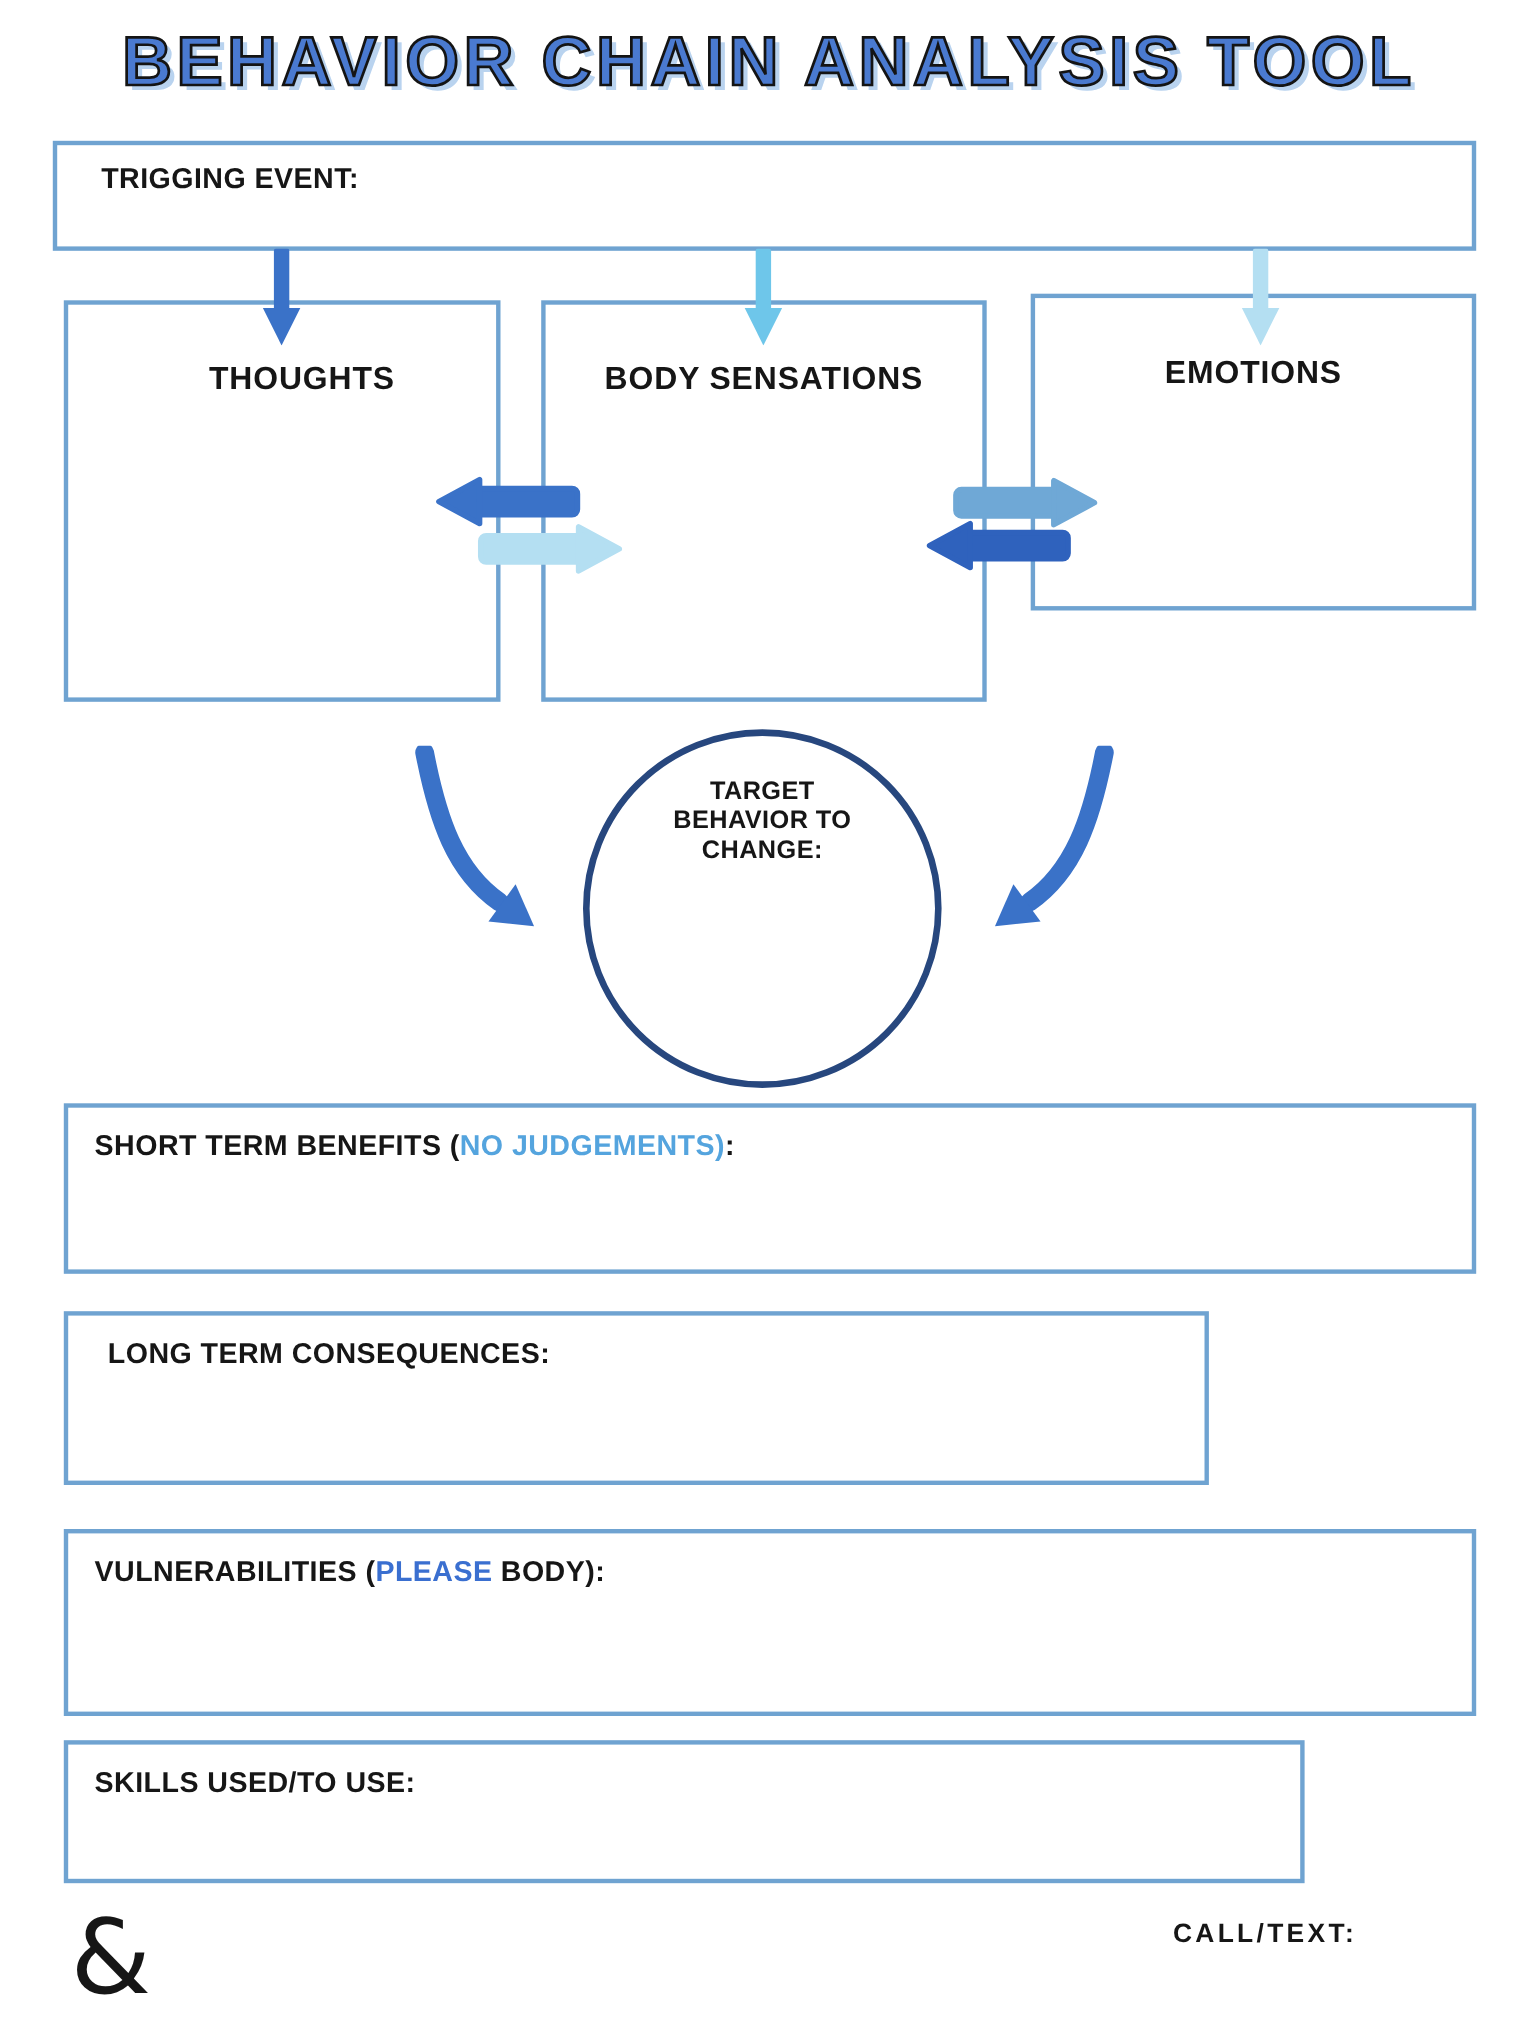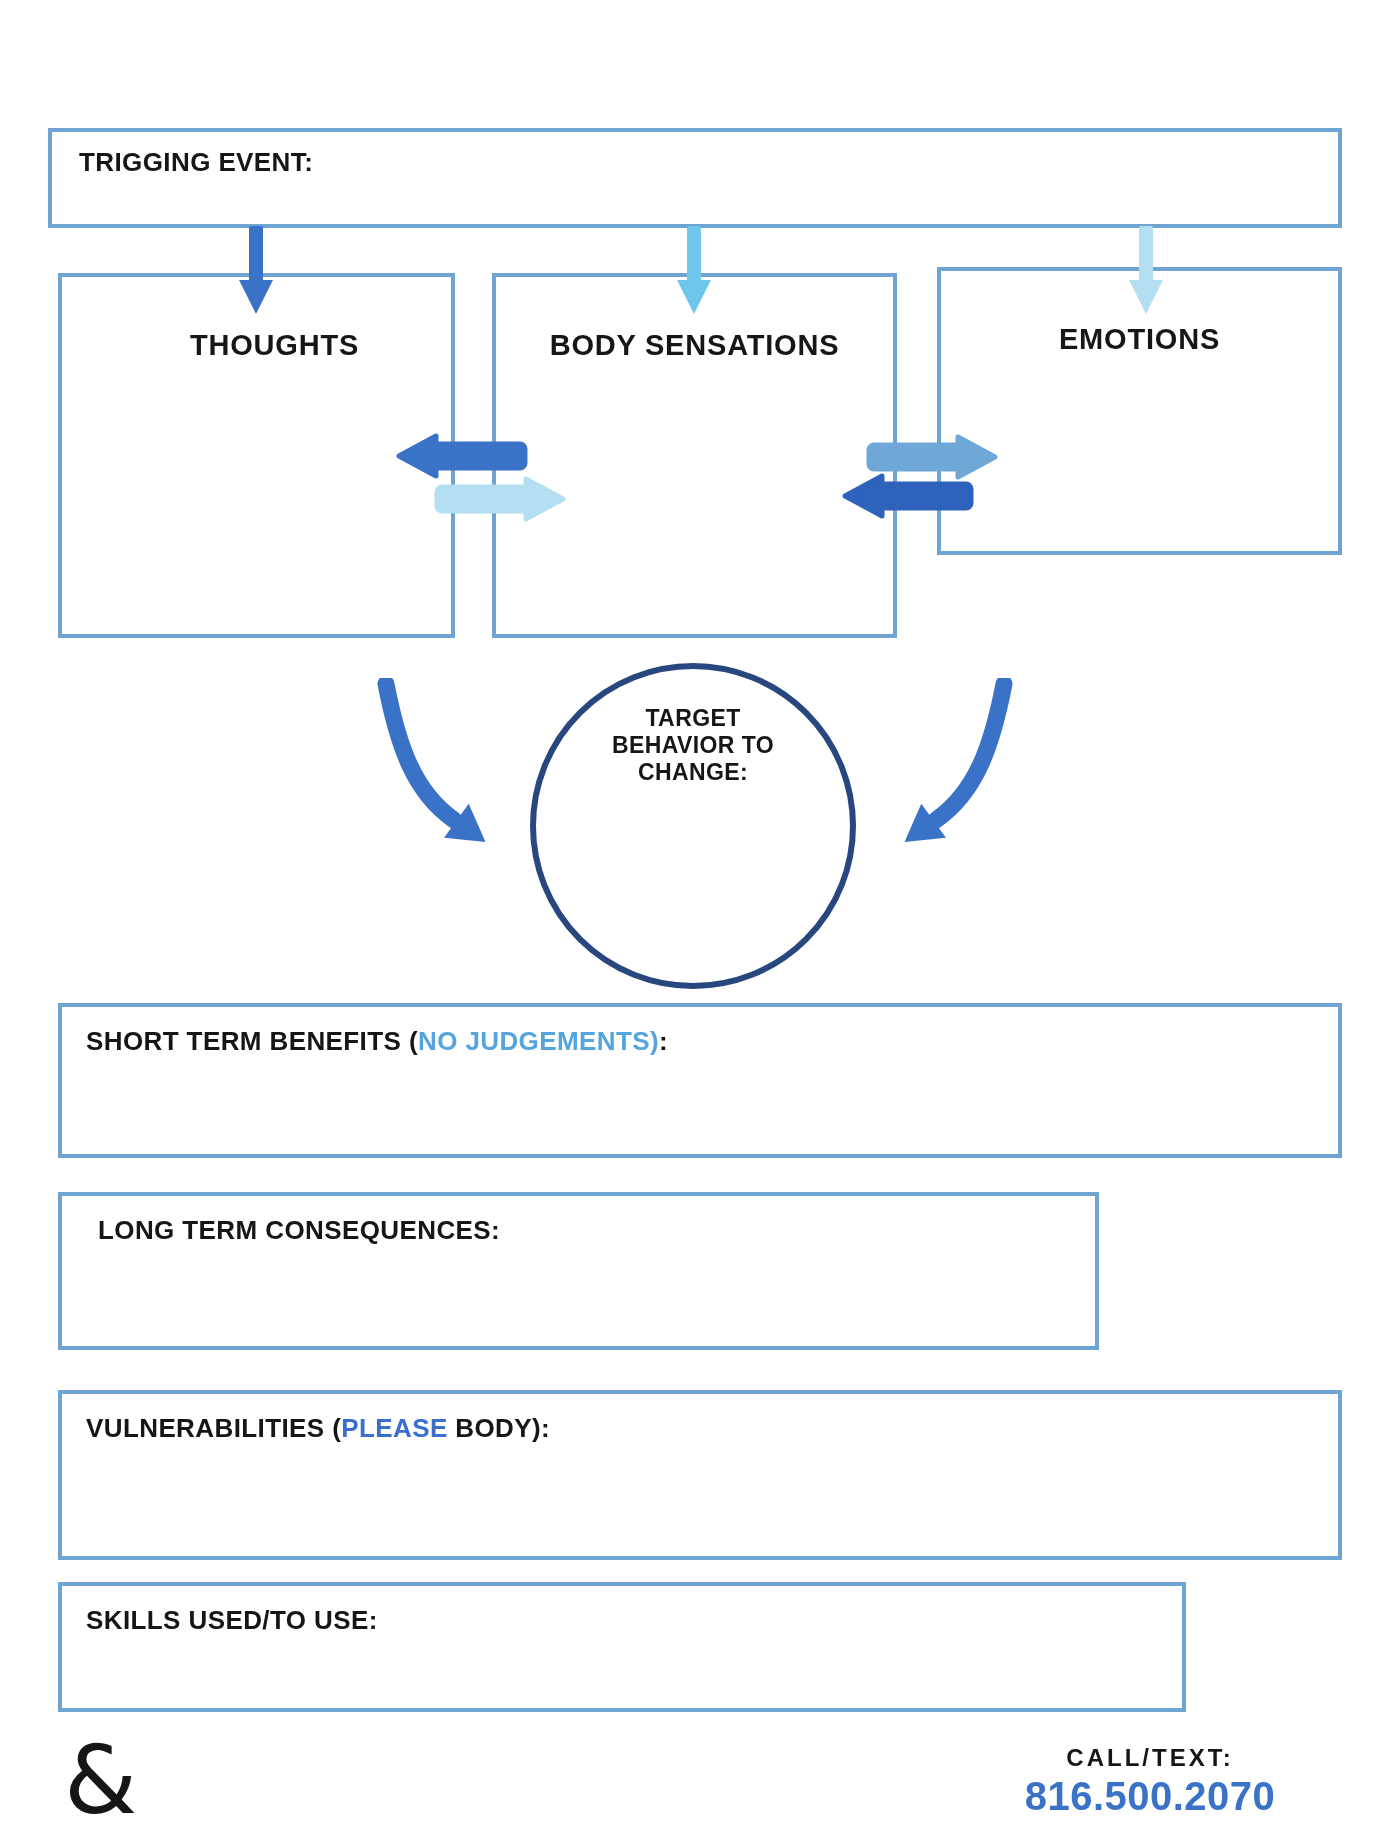--- a/index.html
+++ b/index.html
@@ -34,23 +34,24 @@
                line-height:27px;letter-spacing:2.4px;color:var(--text_black);white-space:nowrap;}
   .footer-right{position:absolute;left:1010px;top:1744px;width:280px;text-align:center;}
   .call-label{font-weight:700;font-size:24px;letter-spacing:3px;color:var(--text_black);}
   .phone{font-weight:700;font-size:40px;margin-top:2px;color:var(--phone_blue);letter-spacing:0.5px;}
 </style>
 </head>
 <body>
 
 <div class="page">
 
+  <div class="title">BEHAVIOR CHAIN ANALYSIS TOOL</div>
 
   <div class="obox" style="left:48px;top:128px;width:1294px;height:100px;">
-    <div class="box-label" style="padding:16px 27px;">TRIGGING EVENT:</div>
+    <div class="box-label" style="padding:16px 40px;">TRIGGING EVENT:</div>
   </div>
 
   <svg class="arrow" style="left:238px;top:226px;" width="36" height="88" viewBox="0 0 36 88">
     <g style="fill:var(--arrow_royal)">
         <rect x="11" y="0" width="14" height="58" rx="2"></rect>
         <polygon points="1,54 35,54 18,88"></polygon>
       </g>
   </svg>
   <svg class="arrow" style="left:676px;top:226px;" width="36" height="88" viewBox="0 0 36 88">
     <g style="fill:var(--arrow_sky)">
@@ -132,16 +133,15 @@
     </div>
   </div>
 
   <div class="obox" style="left:58px;top:1582px;width:1128px;height:130px;">
     <div class="box-label">SKILLS USED/TO USE:</div>
   </div>
 
   <div class="footer-logo">&amp;</div>
   <div class="footer-right">
     <div class="call-label">CALL/TEXT:</div>
-    <div class="phone">816.500.2070</div>
   </div>
 
 </div>
 
 </body></html>

